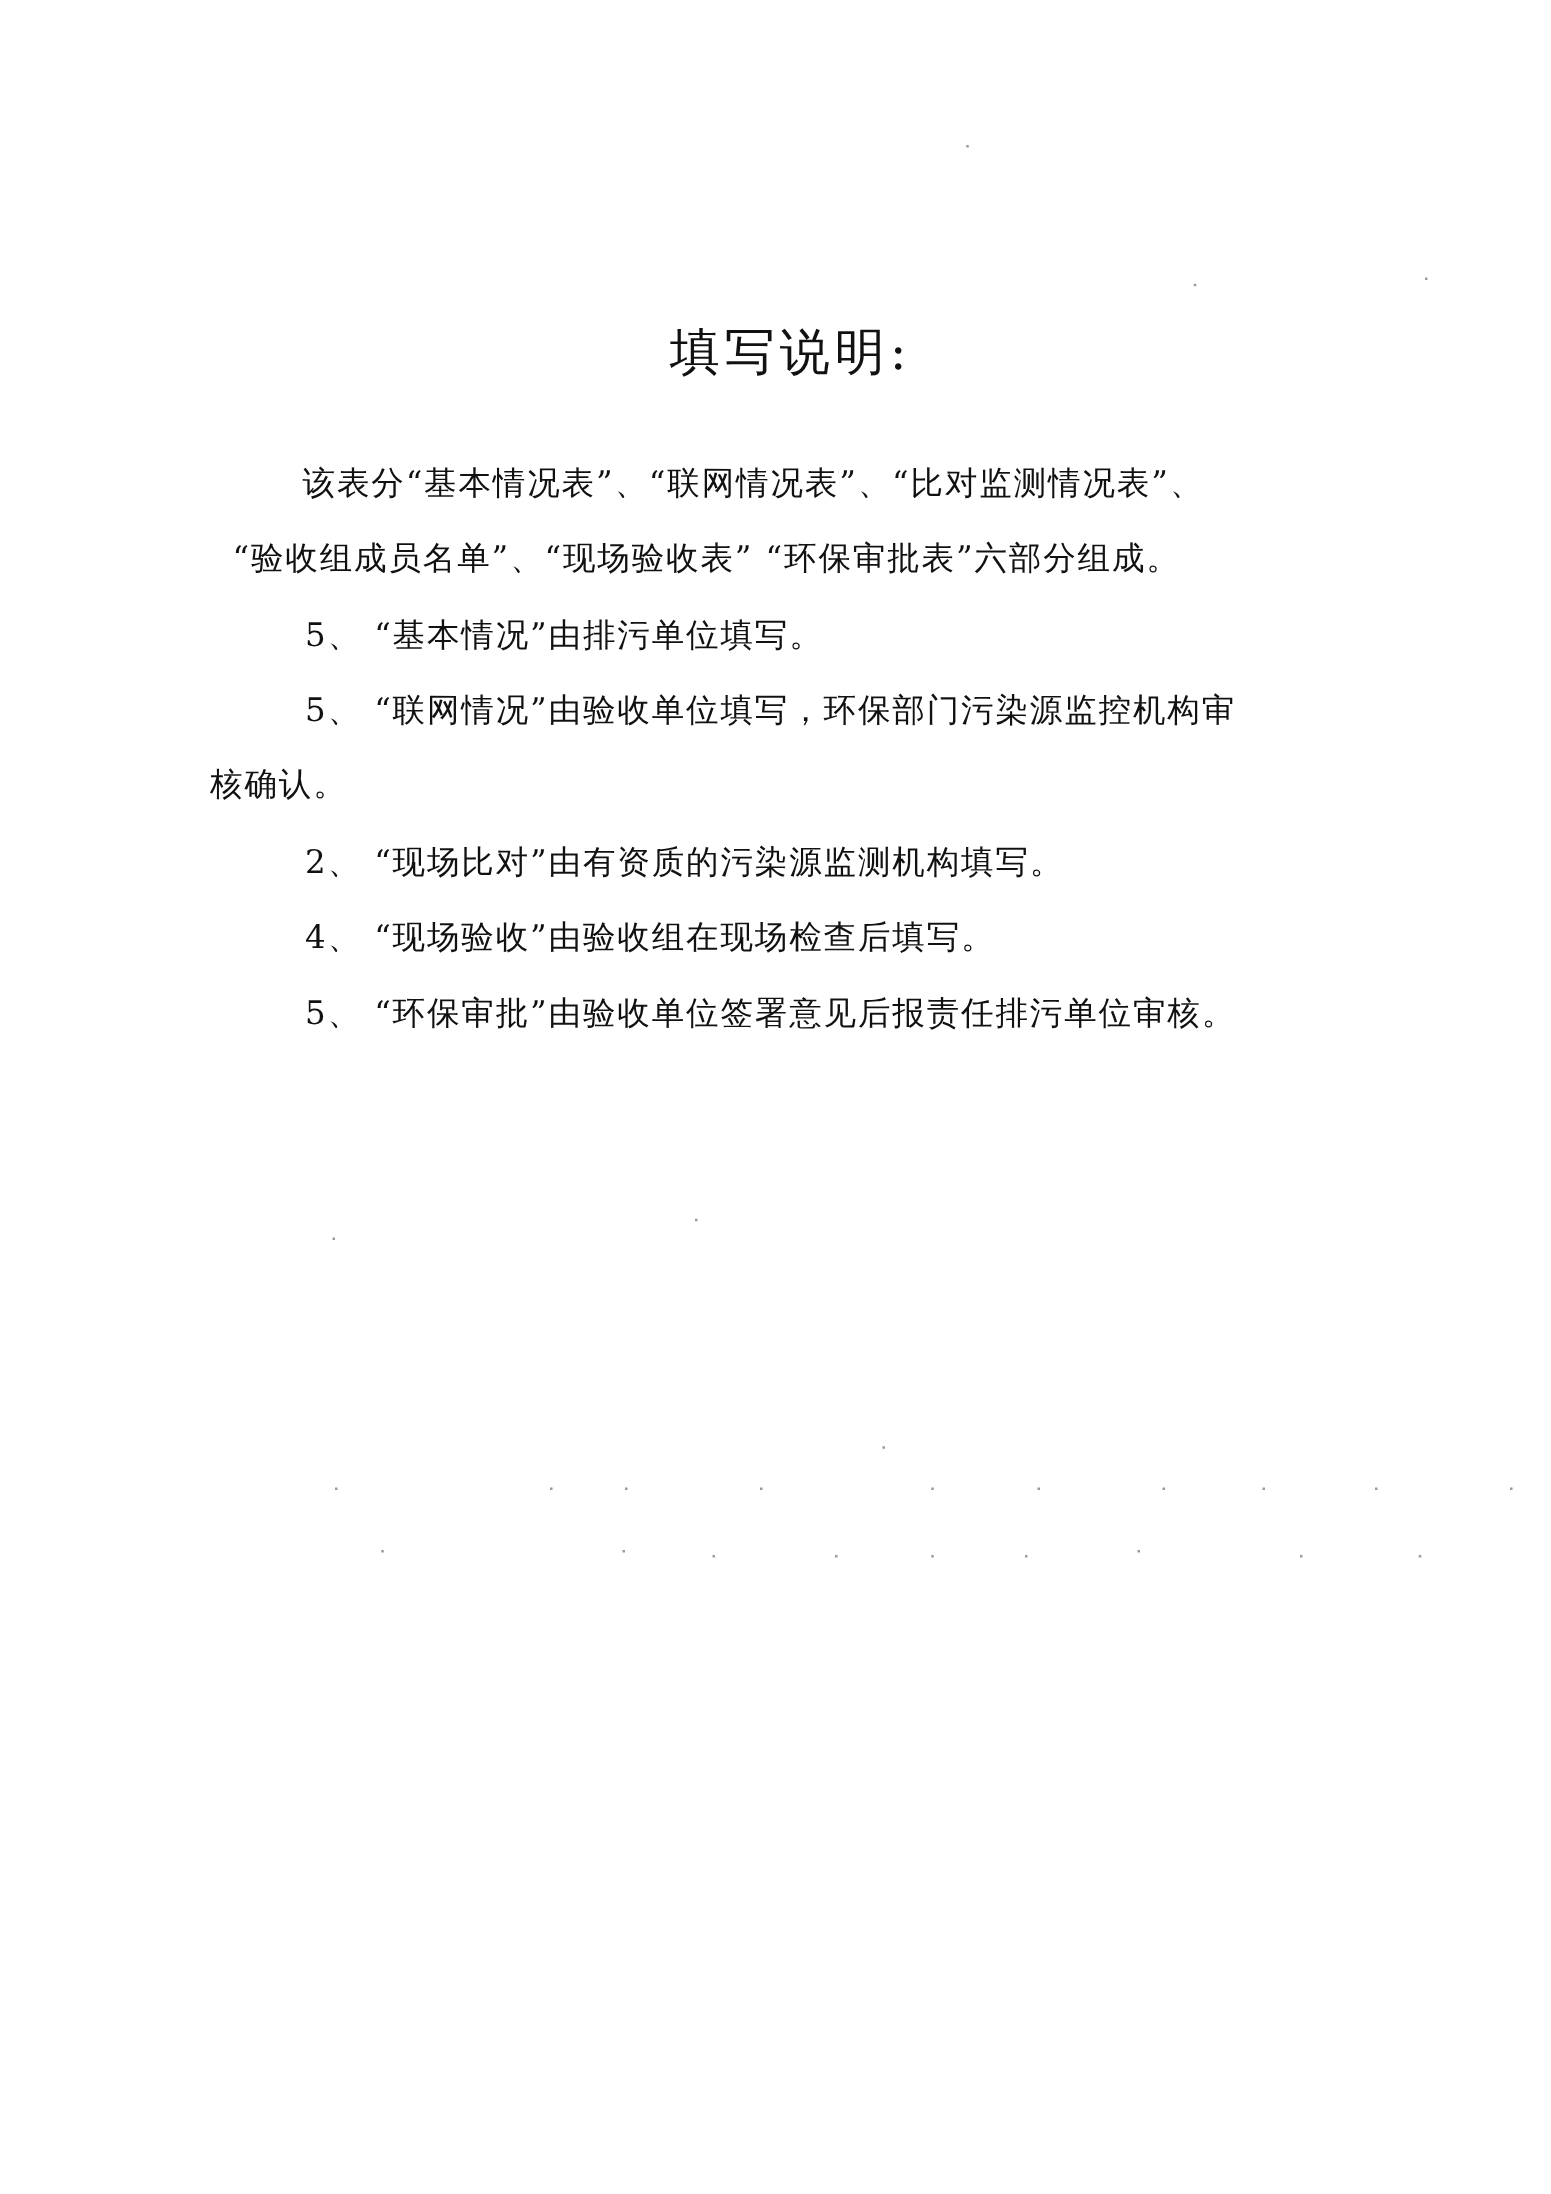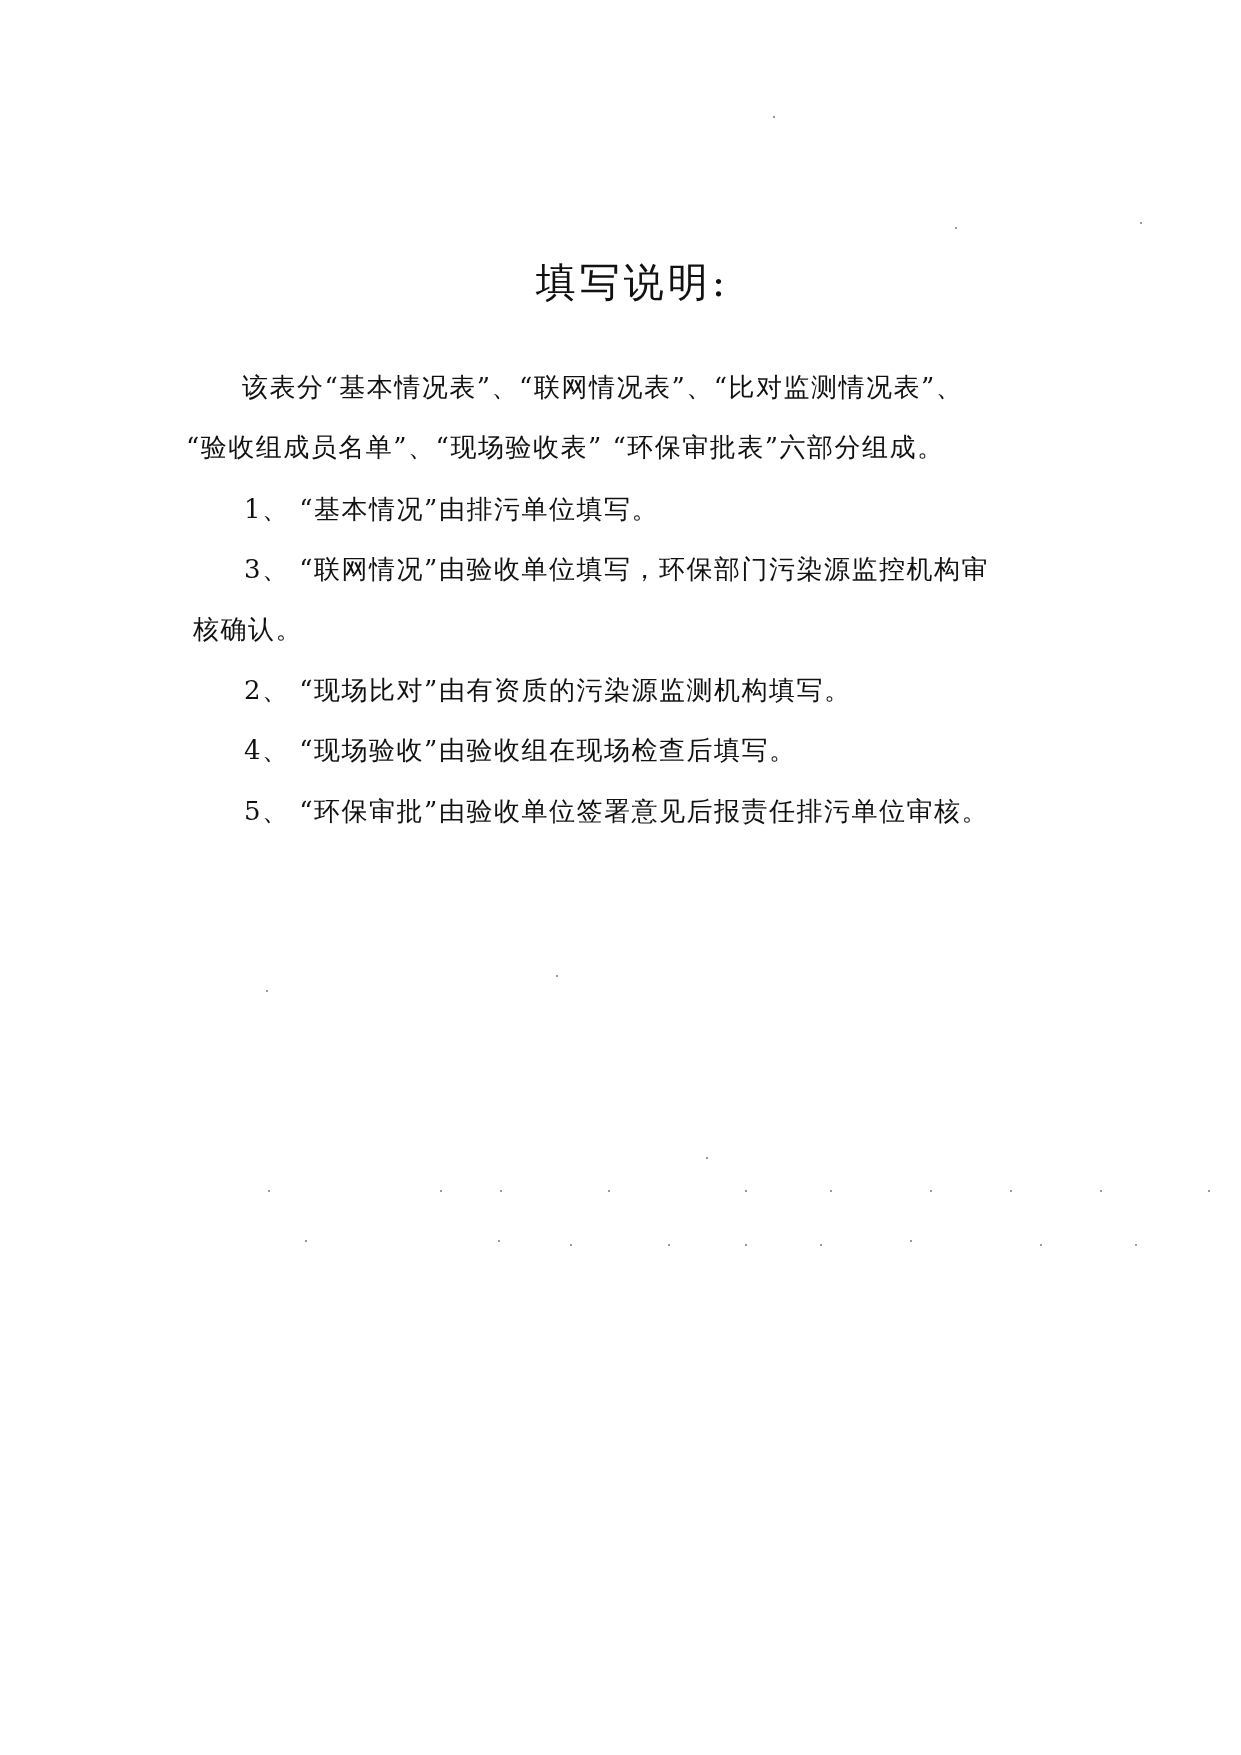--- a/index.html
+++ b/index.html
@@ -50,23 +50,23 @@
 </head>
 <body>
 
 <div class="page">
 
   <div class="title">填写说明:</div>
 
   <div class="line" style="left:242px; top:370px;">该表分“基本情况表”、“联网情况表”、“比对监测情况表”、</div>
   <div class="line" style="left:186px; top:430px;">“验收组成员名单”、“现场验收表”  “环保审批表”六部分组成。</div>
 
-  <div class="line" style="left:244px; top:492px;">1、 “基本情况”由排污单位填写。</div>
-  <div class="line" style="left:244px; top:552px;">3、 “联网情况”由验收单位填写，环保部门污染源监控机构审</div>
-  <div class="line" style="left:193px; top:612px;">核确认。</div>
+  <div class="line" style="left:244px; top:492px;">5、 “基本情况”由排污单位填写。</div>
+  <div class="line" style="left:244px; top:552px;">5、 “联网情况”由验收单位填写，环保部门污染源监控机构审</div>
+  <div class="line" style="left:168px; top:612px;font-family:Liberation Mono, monospace;">核确认。</div>
   <div class="line" style="left:244px; top:673px;">2、 “现场比对”由有资质的污染源监测机构填写。</div>
   <div class="line" style="left:244px; top:733px;">4、 “现场验收”由验收组在现场检查后填写。</div>
   <div class="line" style="left:244px; top:794px;text-align:right;">5、 “环保审批”由验收单位签署意见后报责任排污单位审核。</div>
 
   <div class="speck" style="left:773px; top:116px;"></div>
   <div class="speck" style="left:955px; top:227px;"></div>
   <div class="speck" style="left:1140px; top:222px;"></div>
   <div class="speck" style="left:266px; top:990px;"></div>
   <div class="speck" style="left:556px; top:975px;"></div>
   <div class="speck" style="left:706px; top:1157px;"></div>

